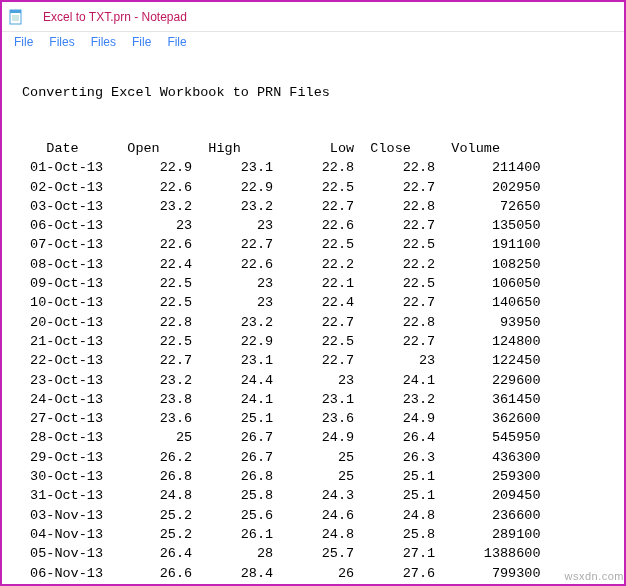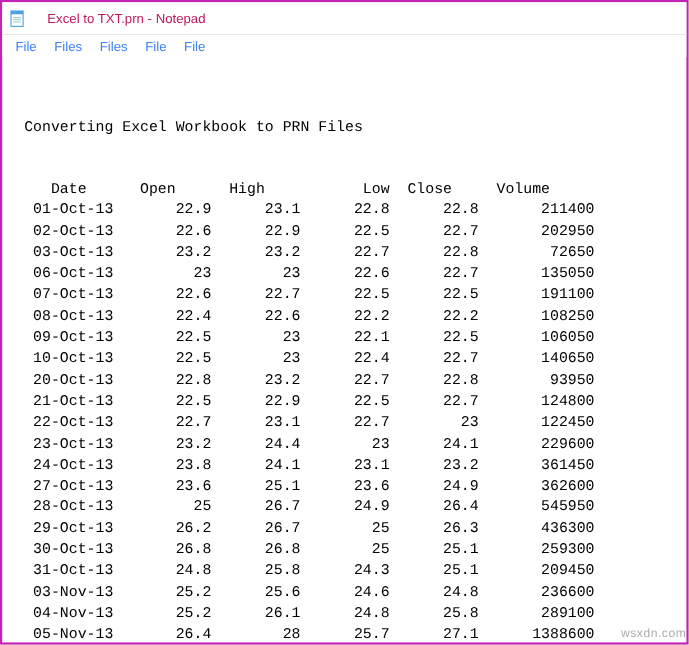--- a/index.html
+++ b/index.html
@@ -51,21 +51,20 @@
     .content {
       padding: 12px 10px 10px 20px;
       font-family: Consolas, "Courier New", monospace;
       font-size: 13.5px;
       line-height: 19px;
       white-space: pre;
       color: #000;
     }
     .heading-line {
       margin-bottom: 18px;
-      margin-top: 24px;
     }
     .data-table {
       font-family: Consolas, "Courier New", monospace;
       font-size: 13.5px;
       line-height: 19.3px;
     }
     .row { white-space: pre; }
     .watermark {
       position: absolute;
       right: 4px;

